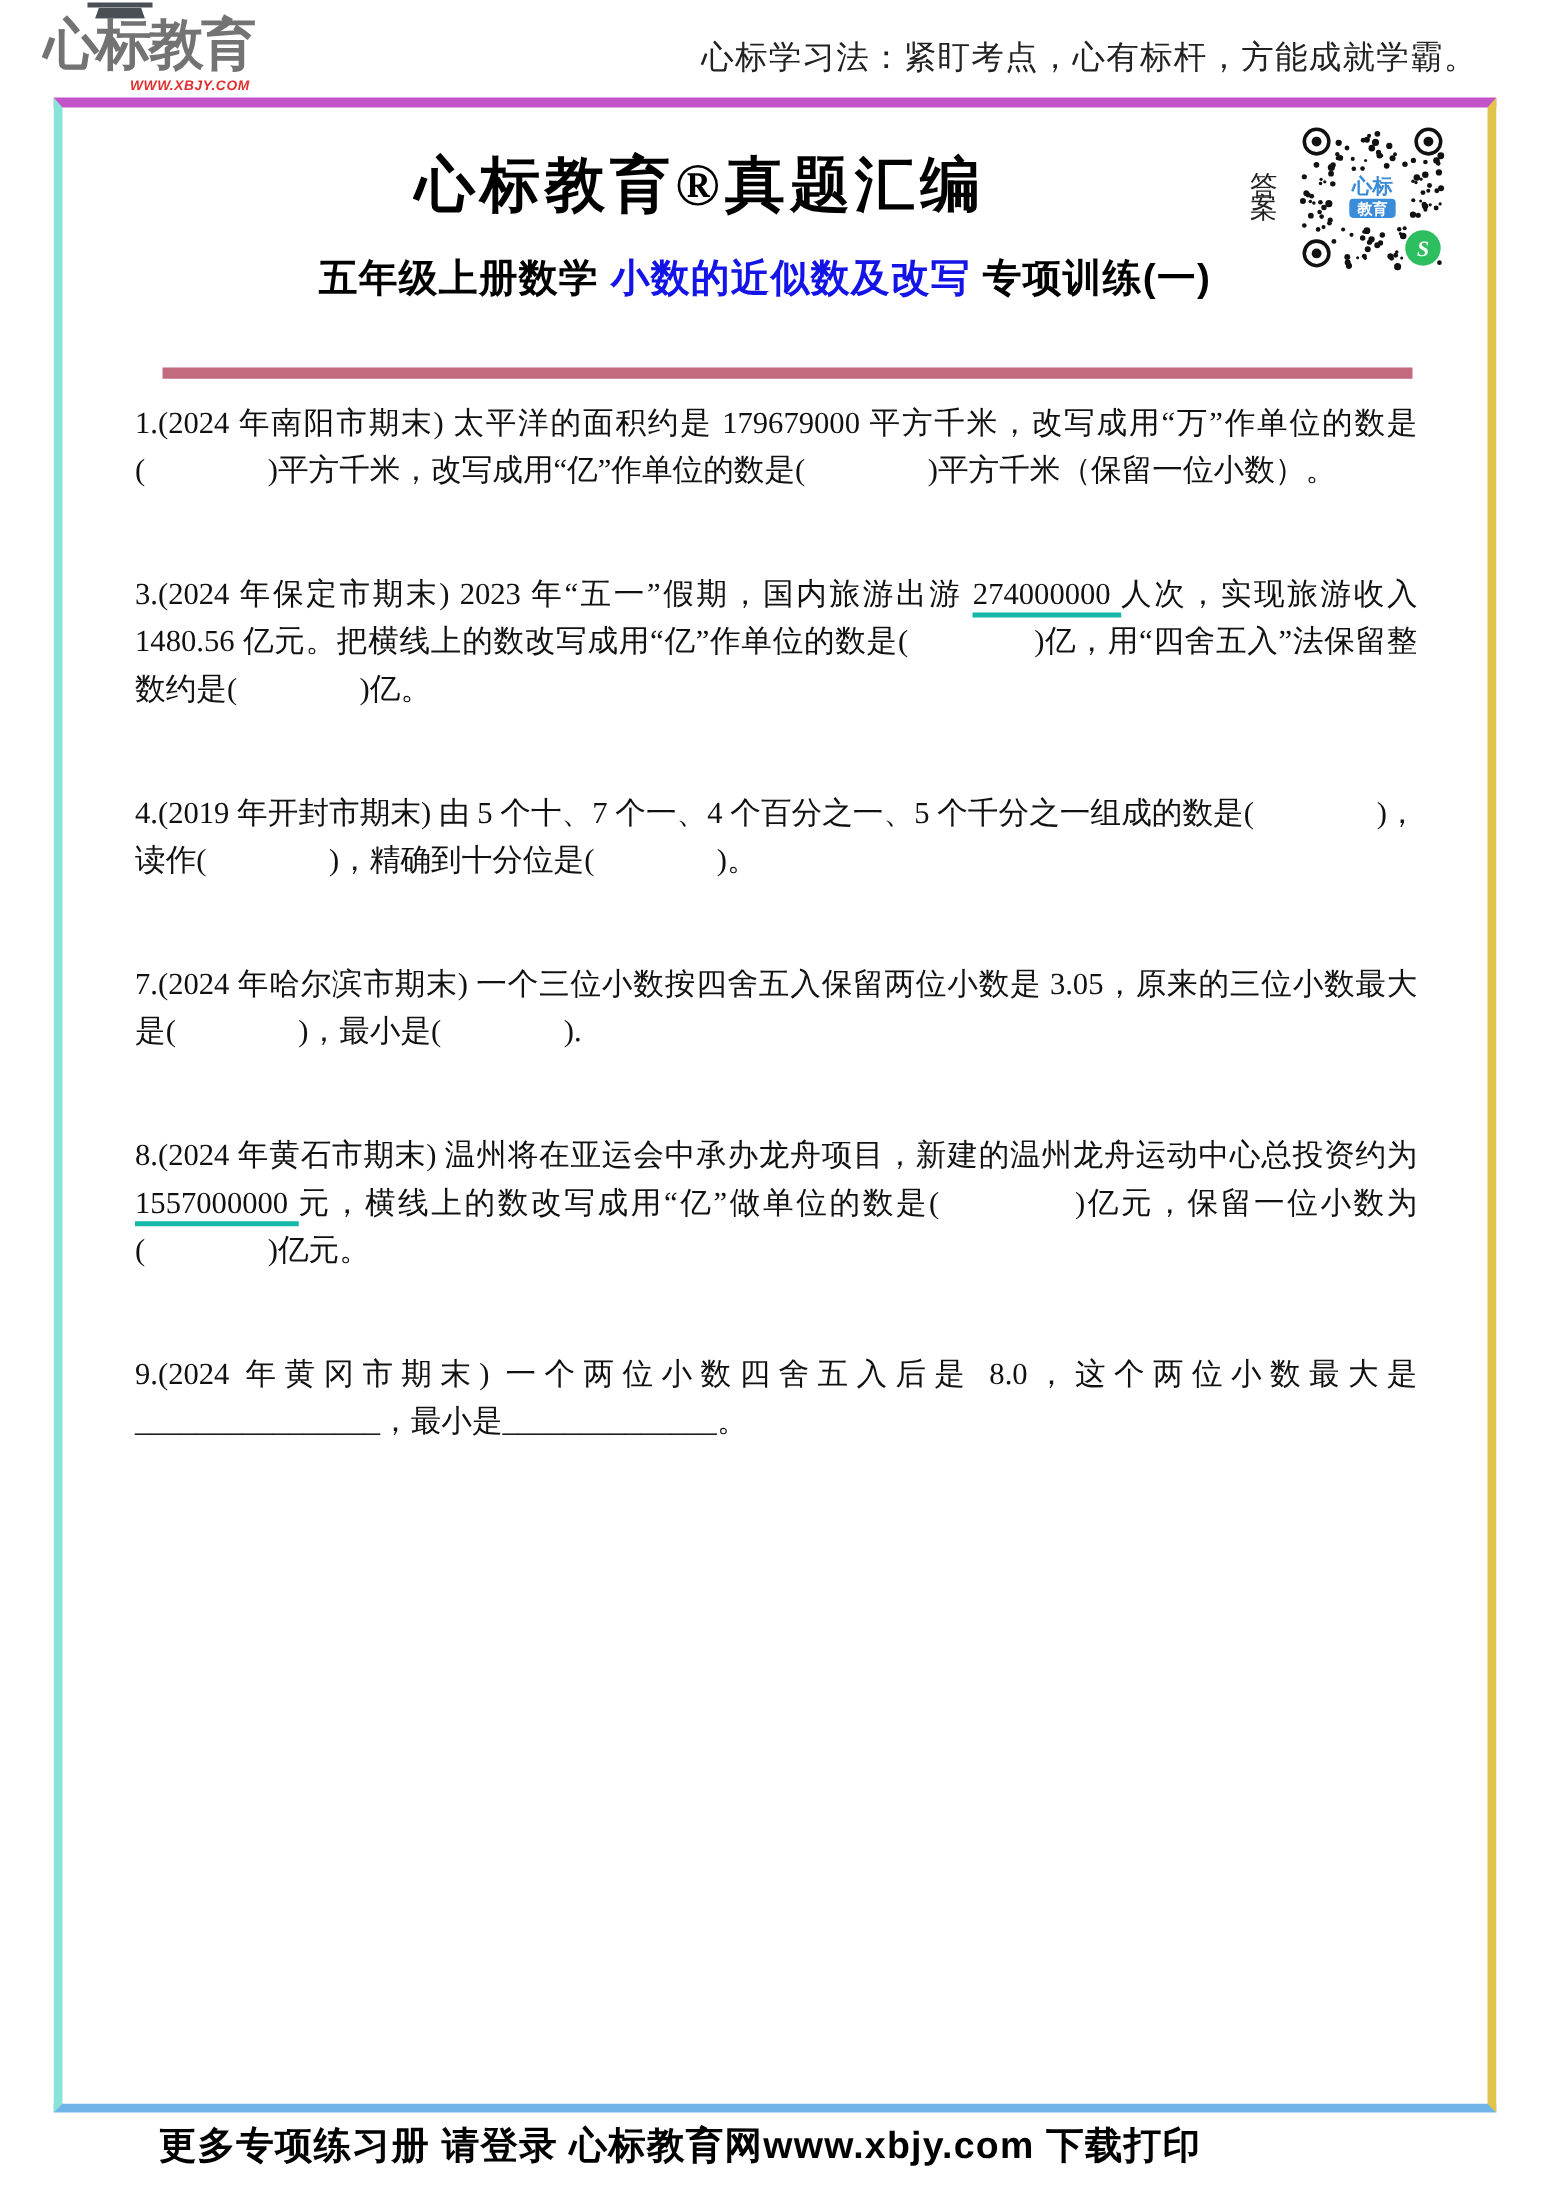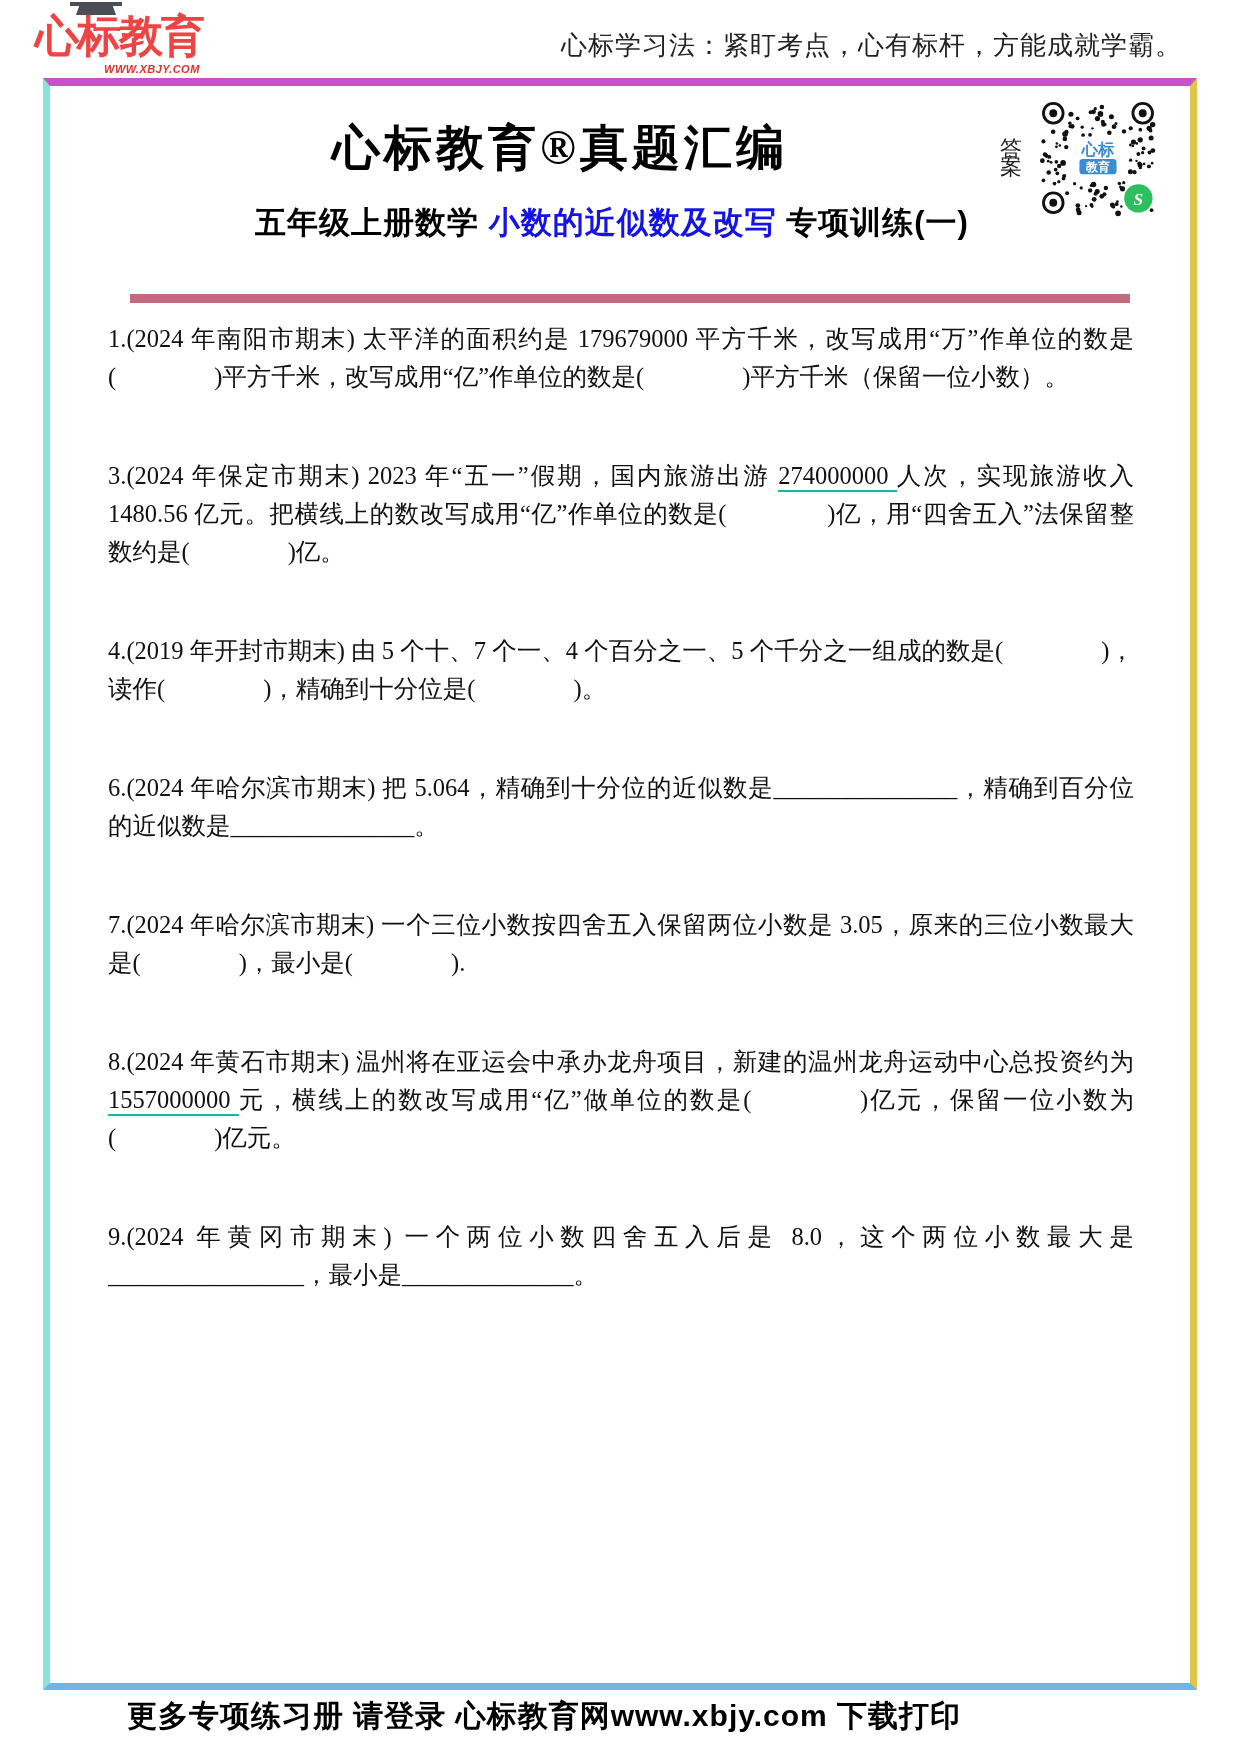--- a/index.html
+++ b/index.html
@@ -9,21 +9,21 @@
     background:#ffffff;
     overflow:hidden;
     font-family:"Liberation Serif","DejaVu Serif",serif;
     color:#111;
   }
   
   .logo{
     position:absolute;top:14px;left:35px;
     font-family:"Liberation Sans","DejaVu Sans",sans-serif;
     font-weight:bold;font-size:44px;letter-spacing:-2px;
-    color:#ef4444;line-height:1;
+    color:#737373;line-height:1;
   }
   .cap{
     position:absolute;top:6px;left:76px;width:40px;height:9px;
     background:#4a4f55;
     clip-path:polygon(8% 0,92% 0,100% 100%,0 100%);
   }
   .cap-board{
     position:absolute;top:2px;left:70px;width:52px;height:4px;background:#4a4f55;
   }
   .logo-url{
@@ -73,21 +73,21 @@
     background:#c26a7e;
   }
   
   .questions{
     position:absolute;top:320px;left:108px;width:1026px;
     font-size:24.5px;line-height:38px;
     text-align:justify;
   }
   .questions p{margin:0 0 61px 0;}
   .questions .u{
-    border-bottom:2px solid #14b8a6;padding-bottom:1px;
+    border-bottom:4px solid #14b8a6;padding-bottom:1px;
   }
   
   .footer{
     position:absolute;top:1696px;left:0;width:1088px;text-align:center;
     font-family:"Liberation Sans","DejaVu Sans",sans-serif;
     font-weight:bold;font-size:30px;color:#000;letter-spacing:1px;
   }
 </style>
 </head>
 <body>
@@ -242,21 +242,20 @@
   </div>
 
   <div class="subtitle"><span>五年级上册数学 </span><span class="hl">小数的近似数及改写</span><span> 专项训练(一)</span></div>
 
   <div class="divider"></div>
 
   <div class="questions" id="questions">
       <p><span>1.(2024 年南阳市期末)  太平洋的面积约是 179679000 平方千米，改写成用“万”作单位的数是(　　　　)平方千米，改写成用“亿”作单位的数是(　　　　)平方千米（保留一位小数）。</span></p>
       <p><span>3.(2024 年保定市期末)  2023 年“五一”假期，国内旅游出游 </span><span class="u">274000000 </span><span>人次，实现旅游收入 1480.56 亿元。把横线上的数改写成用“亿”作单位的数是(　　　　)亿，用“四舍五入”法保留整数约是(　　　　)亿。</span></p>
       <p><span>4.(2019 年开封市期末)  由 5 个十、7 个一、4 个百分之一、5 个千分之一组成的数是(　　　　)，读作(　　　　)，精确到十分位是(　　　　)。</span></p>
-      <p><span>6.(2024 年哈尔滨市期末)  把 5.064，精确到十分位的近似数是_______________，精确到百分位的近似数是_______________。</span></p>
       <p><span>7.(2024 年哈尔滨市期末)  一个三位小数按四舍五入保留两位小数是 3.05，原来的三位小数最大是(　　　　)，最小是(　　　　).</span></p>
       <p><span>8.(2024 年黄石市期末)  温州将在亚运会中承办龙舟项目，新建的温州龙舟运动中心总投资约为 </span><span class="u">1557000000 </span><span>元，横线上的数改写成用“亿”做单位的数是(　　　　)亿元，保留一位小数为(　　　　)亿元。</span></p>
       <p><span>9.(2024 年黄冈市期末)  一个两位小数四舍五入后是 8.0，这个两位小数最大是________________，最小是______________。</span></p>
     </div>
 
   <div class="footer">
     <span>更多专项练习册 请登录 心标教育网www.xbjy.com 下载打印</span>
   </div>
 
 </div>

